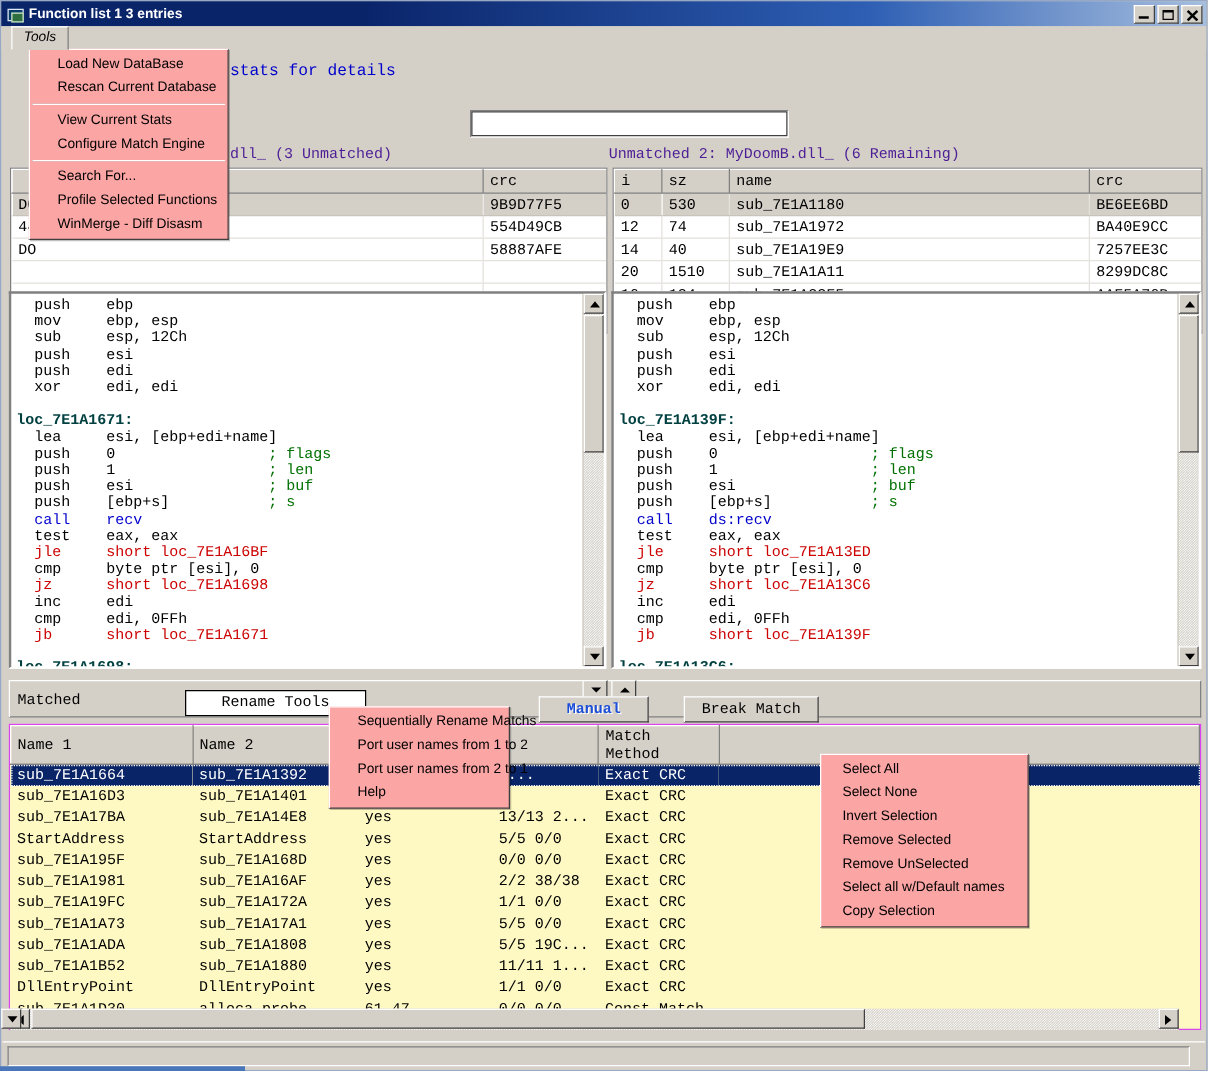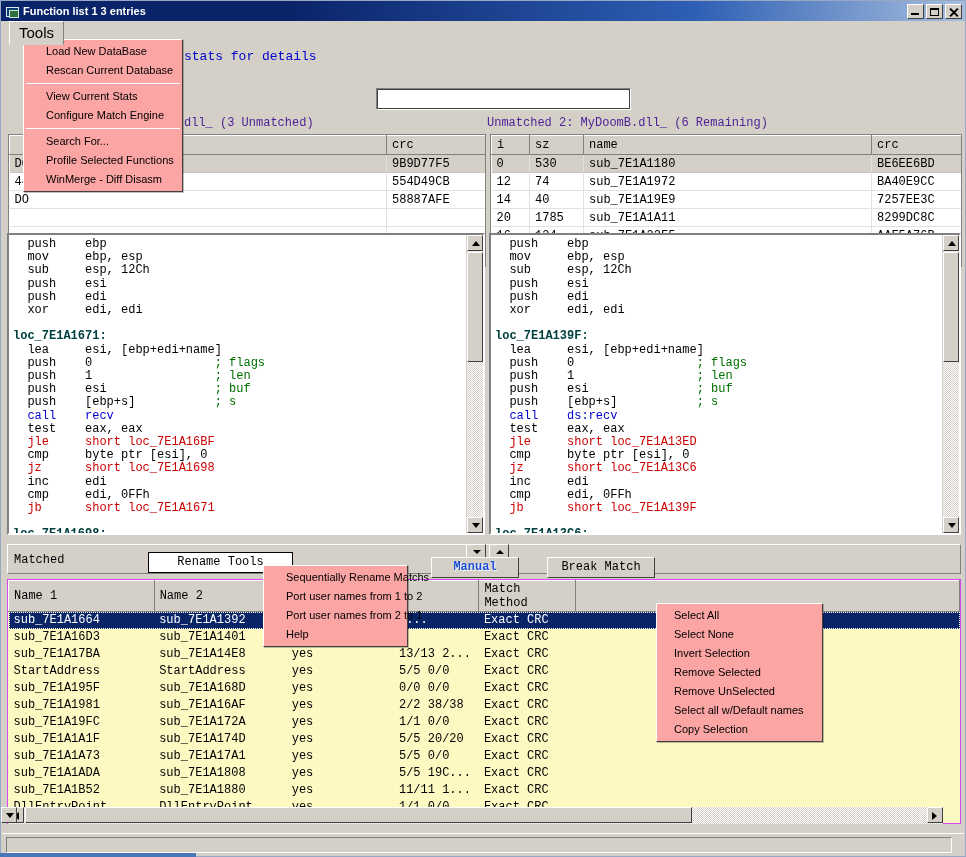--- a/index.html
+++ b/index.html
@@ -55,25 +55,25 @@
   .wb-max i{ left:3px; top:3px; width:9px; height:8px; border:1px solid #000; border-top-width:2px; }
   .wb-close i{
     left:7px; top:2px; width:2px; height:11px; background:#000;
   }
   .wb-close i:first-child{ transform:rotate(45deg); }
   .wb-close i:last-child{ transform:rotate(-45deg); }
 
   
   #menubar { height:20px; background:#d4d0c8; padding-left:8px; position:relative; }
   #menu-tools {
-    display:inline-block; padding:2px 9px 3px 9px; font-size:15px;
+    display:inline-block; padding:2px 9px 3px 9px; font-size:11px;
     background:#d4d0c8;
     border-top:1px solid #fff; border-left:1px solid #fff;
     border-right:1px solid #808080; border-bottom:1px solid #d4d0c8;
-    position:relative; z-index:60;
+    position:relative; z-index:60;font-style:italic;
   }
 
   
   .popup {
     position:absolute; background:#fca5a5;
     border-top:1px solid #fff; border-left:1px solid #fff;
     border-right:1px solid #404040; border-bottom:1px solid #404040;
     padding:2px 0; z-index:50;
     box-shadow:1px 1px 0 rgba(0,0,0,0.25);
   }
@@ -378,21 +378,21 @@
               <td>BA40E9CC</td>
             </tr>
             <tr>
               <td>14</td>
               <td>40</td>
               <td>sub_7E1A19E9</td>
               <td>7257EE3C</td>
             </tr>
             <tr>
               <td>20</td>
-              <td>1785</td>
+              <td>1510</td>
               <td>sub_7E1A1A11</td>
               <td>8299DC8C</td>
             </tr>
             <tr>
               <td>16</td>
               <td>134</td>
               <td>sub_7E1A22F5</td>
               <td>AAF5A76B</td>
             </tr>
             <tr>
@@ -522,28 +522,20 @@
           </tr>
           <tr>
             <td>sub_7E1A19FC</td>
             <td>sub_7E1A172A</td>
             <td>yes</td>
             <td class="c-right">1/1 0/0</td>
             <td>Exact CRC</td>
             <td></td>
           </tr>
           <tr>
-            <td>sub_7E1A1A1F</td>
-            <td>sub_7E1A174D</td>
-            <td>yes</td>
-            <td class="c-right">5/5 20/20</td>
-            <td>Exact CRC</td>
-            <td></td>
-          </tr>
-          <tr>
             <td>sub_7E1A1A73</td>
             <td>sub_7E1A17A1</td>
             <td>yes</td>
             <td class="c-right">5/5 0/0</td>
             <td>Exact CRC</td>
             <td></td>
           </tr>
           <tr>
             <td>sub_7E1A1ADA</td>
             <td>sub_7E1A1808</td>

